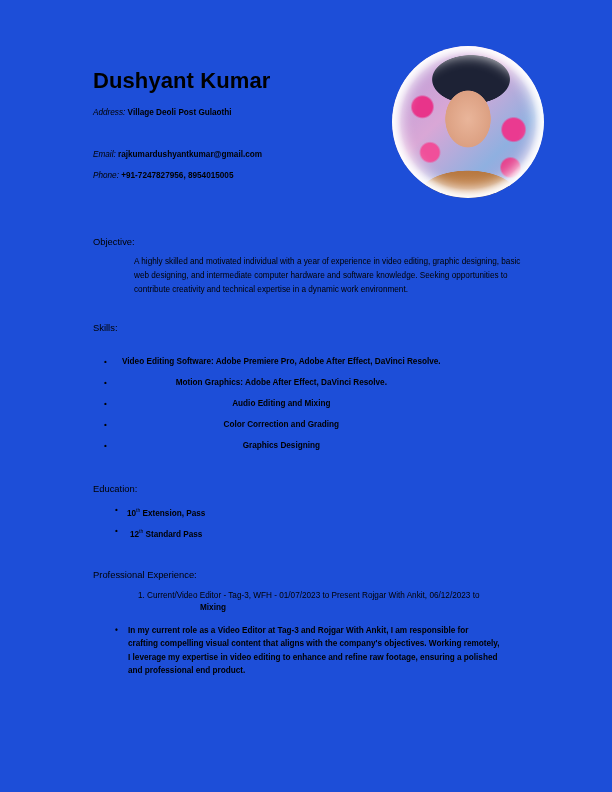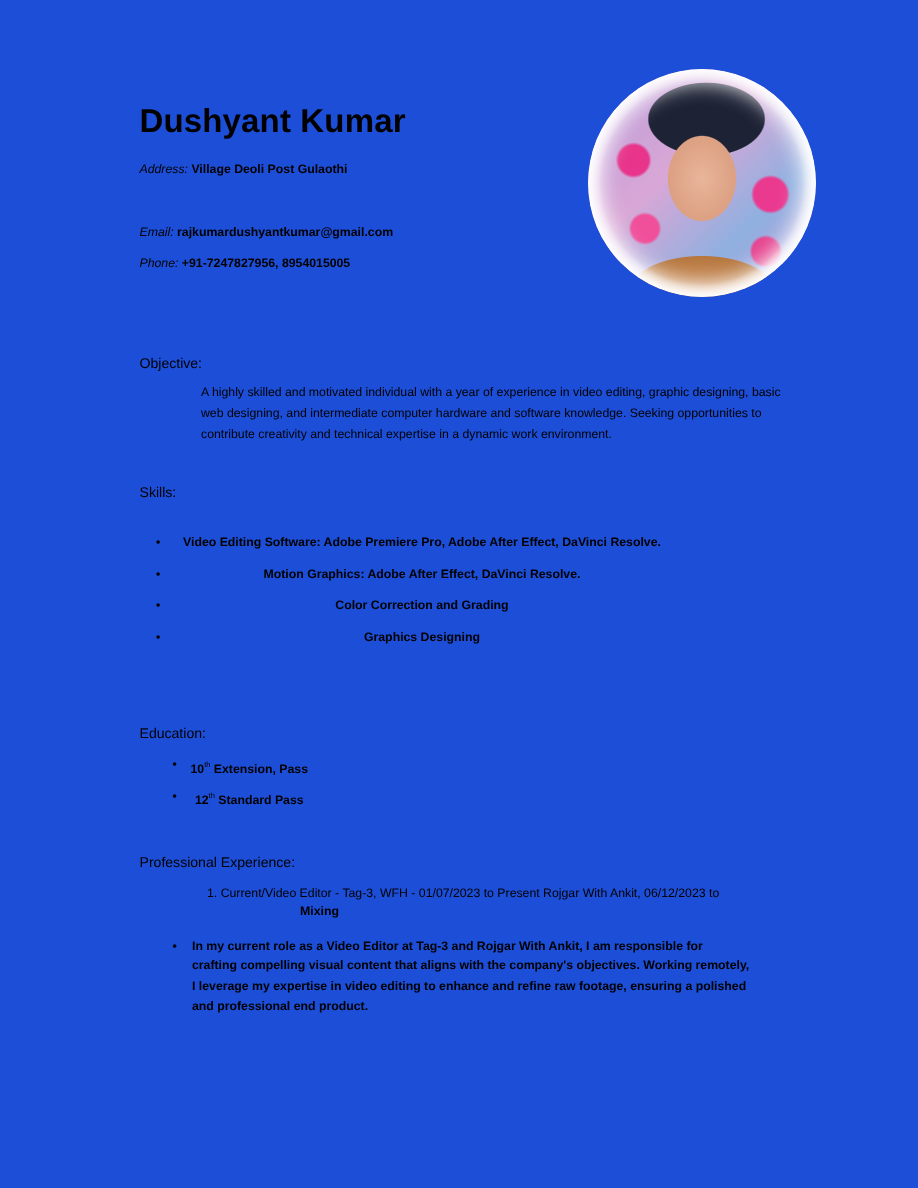--- a/index.html
+++ b/index.html
@@ -61,20 +61,21 @@
     <div class="fade"></div>
   </div>
 
   <div class="heading" style="top:236px">Objective:</div>
   <div class="para" style="top:255px">A highly skilled and motivated individual with a year of experience in video editing, graphic designing, basic web designing, and intermediate computer hardware and software knowledge. Seeking opportunities to contribute creativity and technical expertise in a dynamic work environment.</div>
 
   <div class="heading" style="top:322px">Skills:</div>
   <ul class="bullets" style="top:356px">
     <li>Video Editing Software: Adobe Premiere Pro, Adobe After Effect, DaVinci Resolve.</li>
     <li>Motion Graphics: Adobe After Effect, DaVinci Resolve.</li>
+    <li>Audio Editing and Mixing</li>
     <li>Color Correction and Grading</li>
     <li>Graphics Designing</li>
   </ul>
 
   <div class="heading" style="top:483px">Education:</div>
   <ul class="bullets edu" style="top:504px">
     <li><span>10</span><sup>th</sup><span> Extension, Pass</span></li>
     <li><span>12</span><sup>th</sup><span> Standard Pass</span></li>
   </ul>
 

